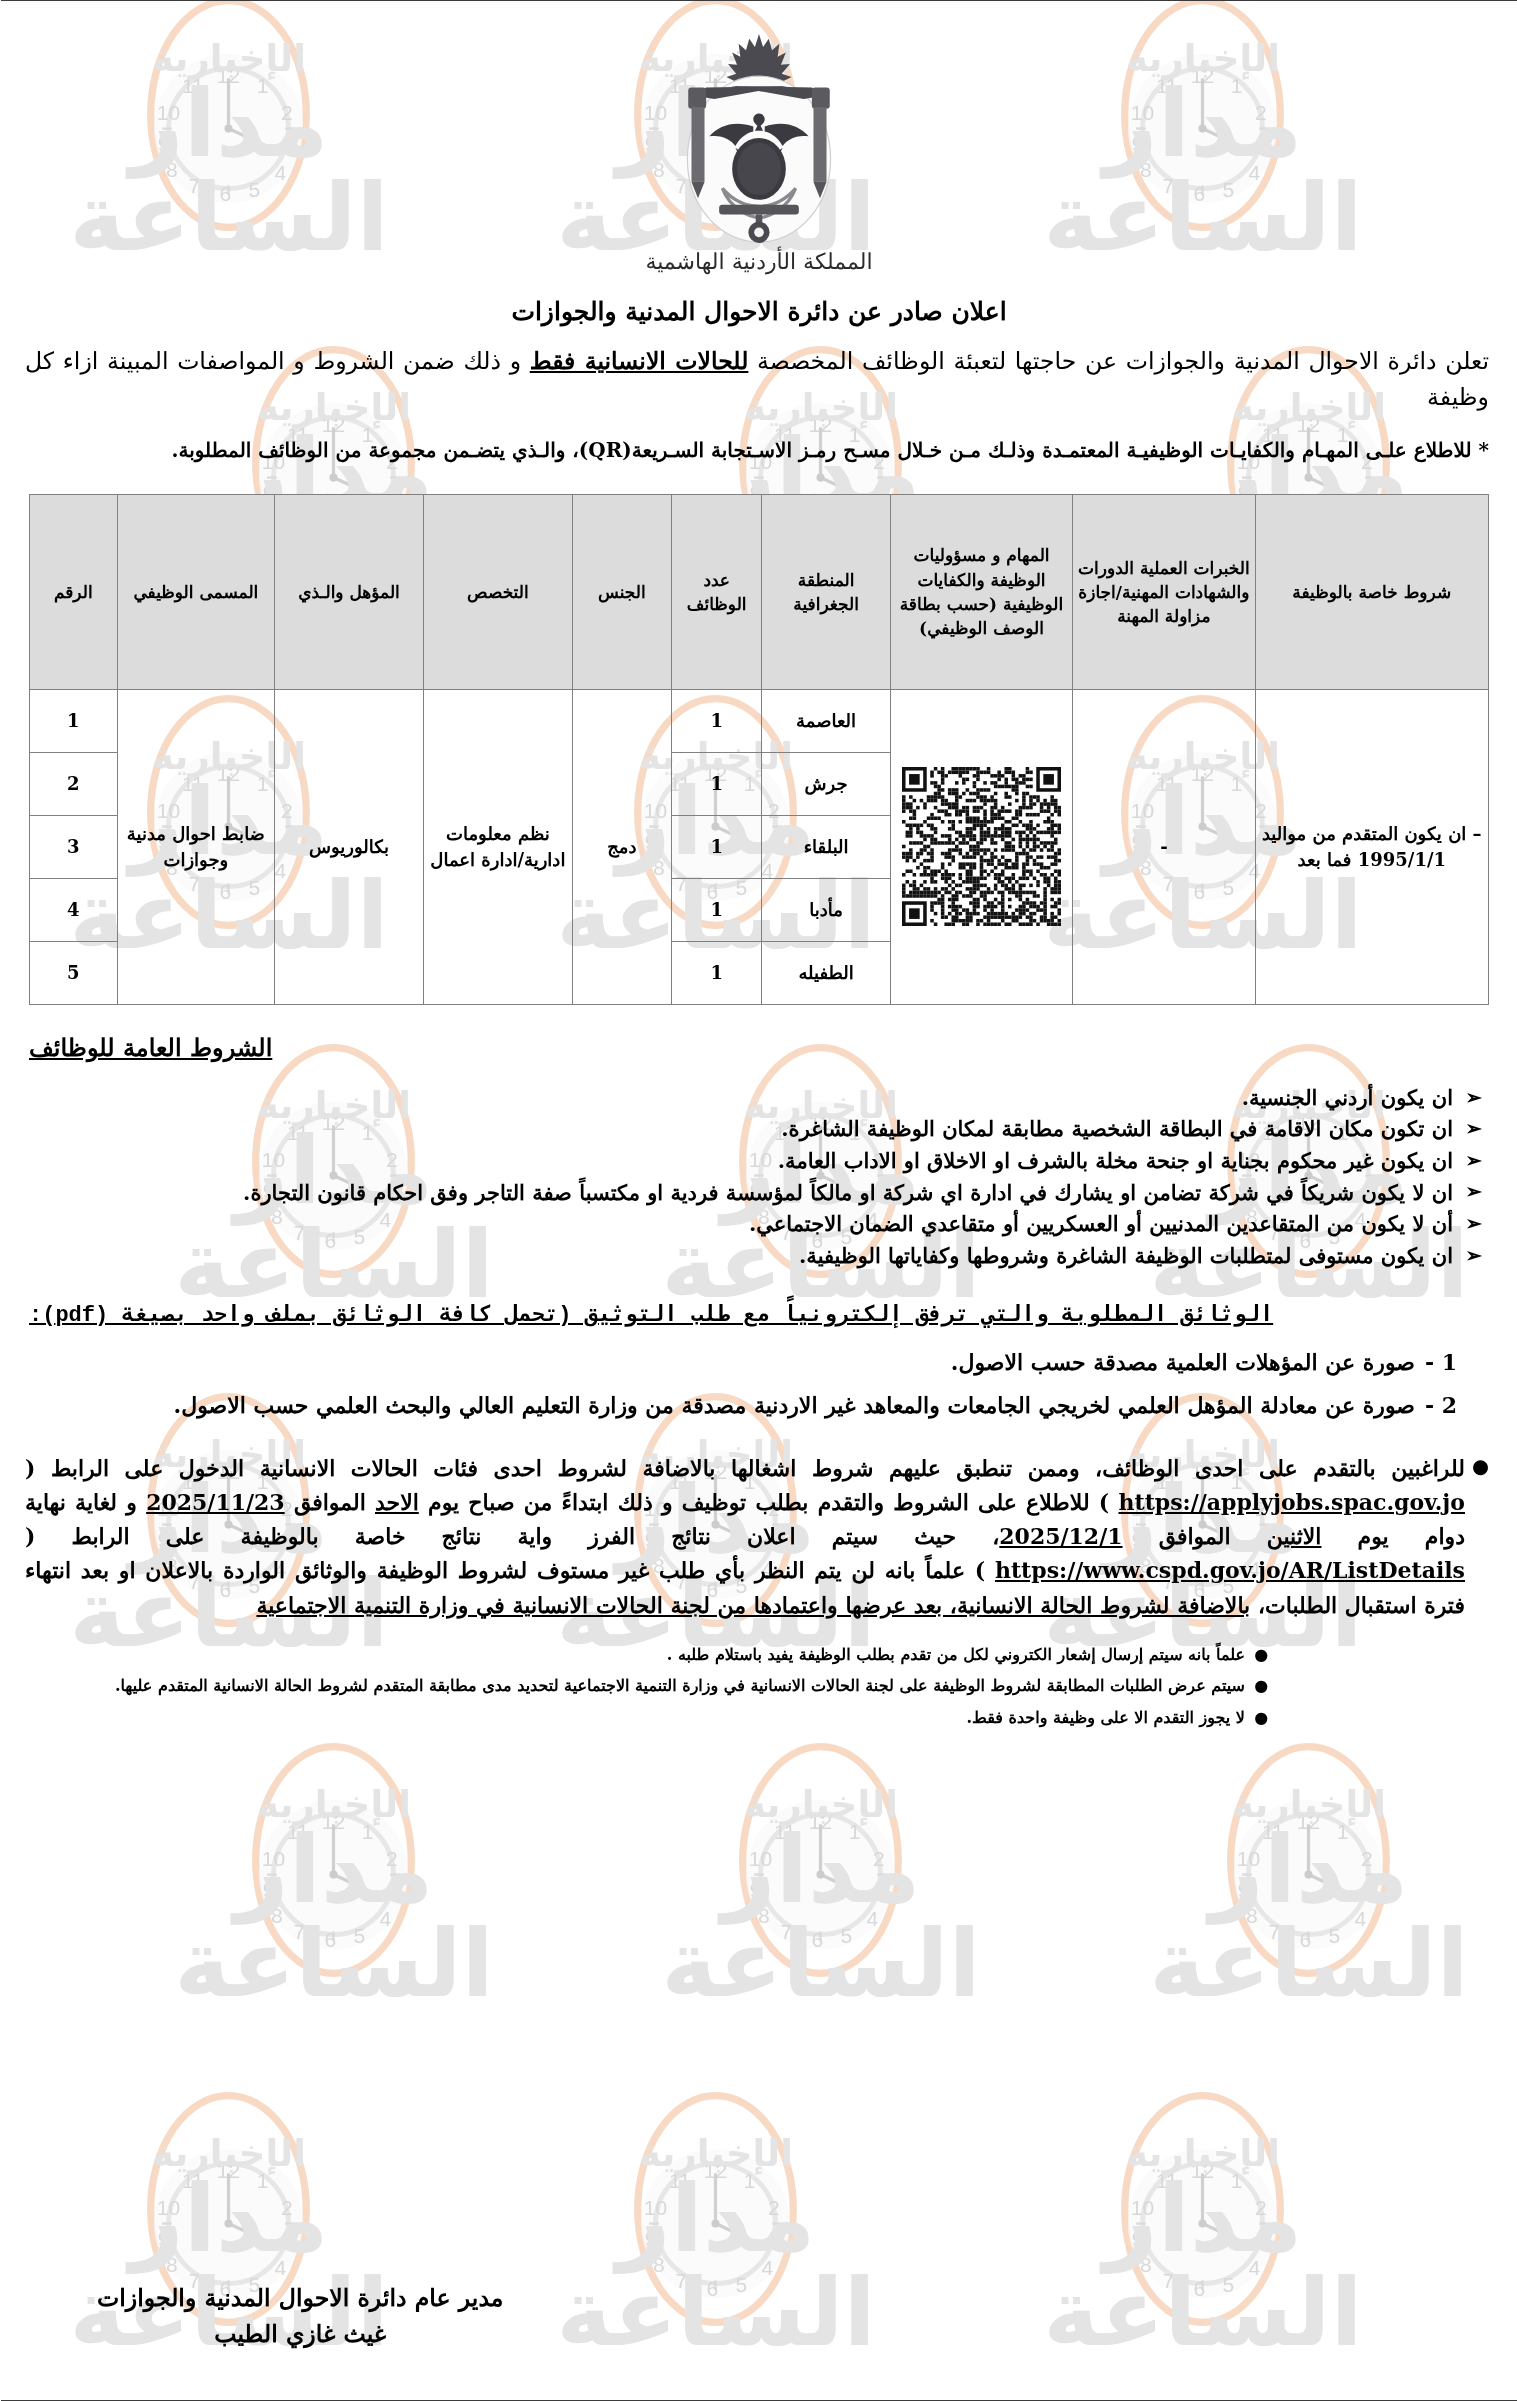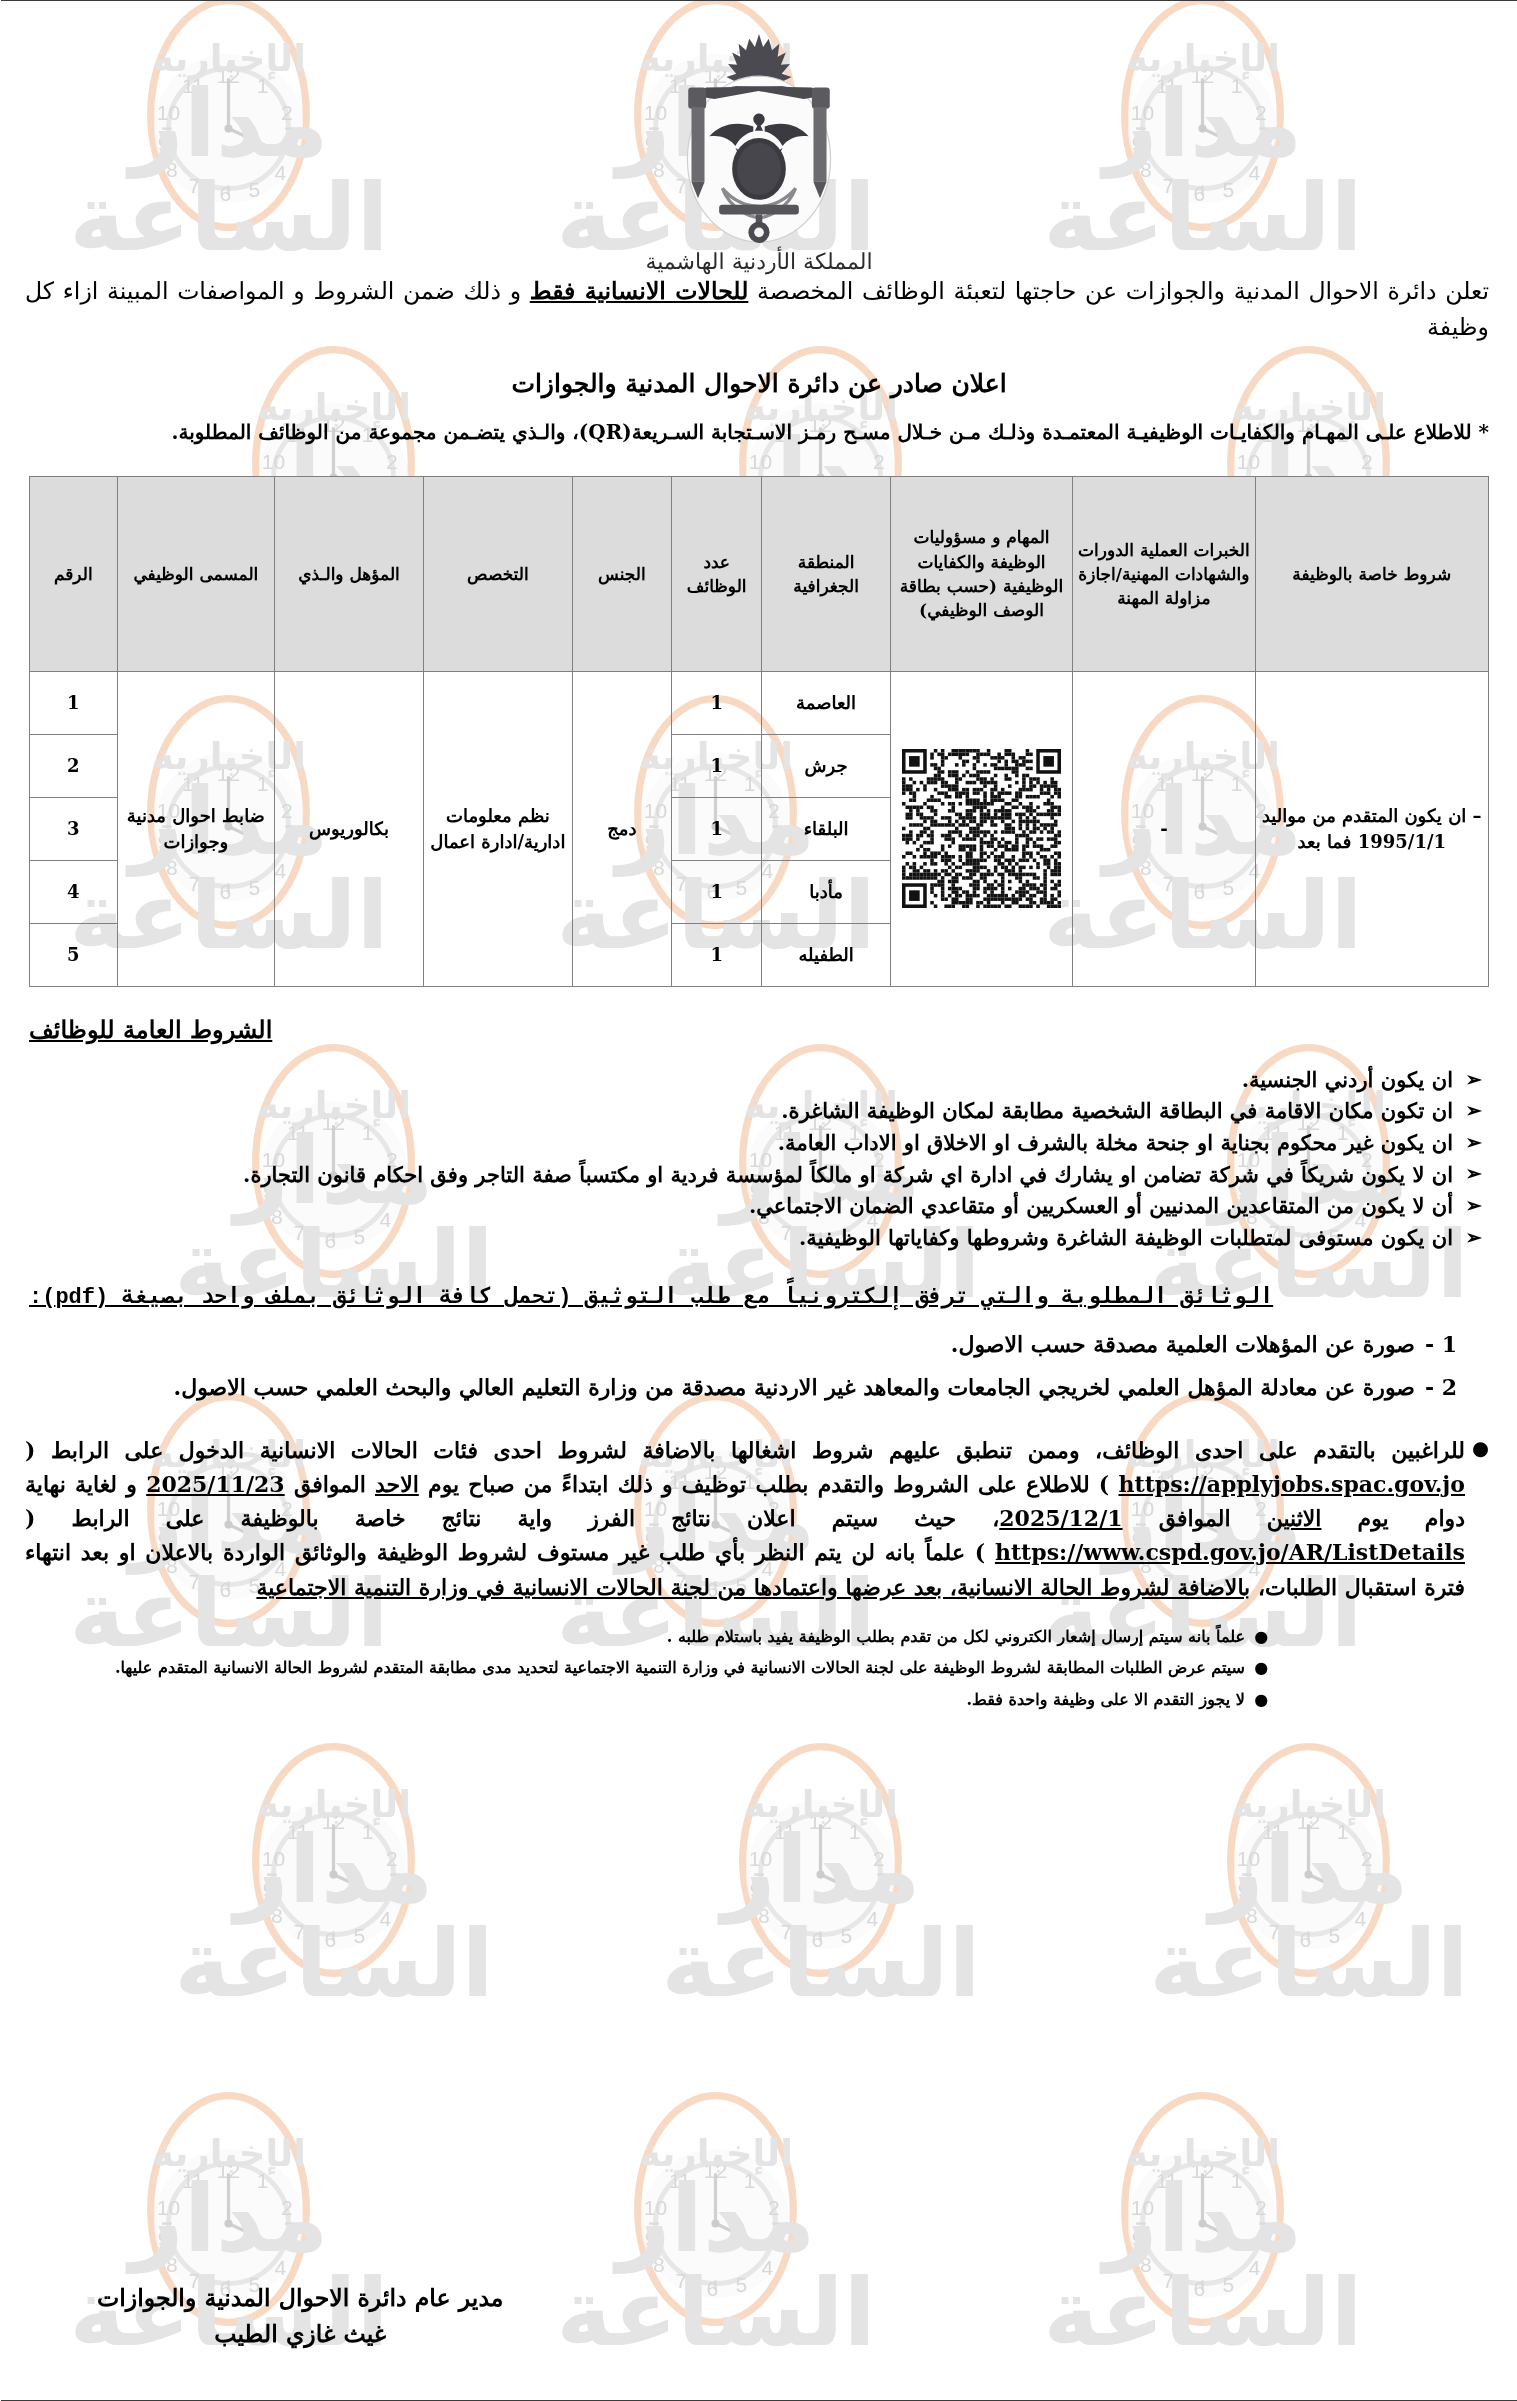--- a/index.html
+++ b/index.html
@@ -1007,23 +1007,23 @@
         <rect x="141" y="228" width="8" height="14" fill="#55555a"></rect>
         <circle cx="145" cy="250" r="13" fill="#4a4a50"></circle>
         <circle cx="145" cy="250" r="6" fill="#f3f3f3"></circle>
       </g>
     </svg>
     <div id="kingdom-line">المملكة الأردنية الهاشمية</div>
   </div>
 
   <div class="content">
 
+    <div id="doc-title">اعلان صادر عن دائرة الاحوال المدنية والجوازات</div>
+
     <div id="intro-para"><span>تعلن دائرة الاحوال المدنية والجوازات عن حاجتها لتعبئة الوظائف المخصصة </span><span class="u b">للحالات الانسانية فقط</span><span> و ذلك ضمن الشروط و المواصفات المبينة ازاء كل وظيفة</span></div>
-
-    <div id="doc-title">اعلان صادر عن دائرة الاحوال المدنية والجوازات</div>
 
     <div id="qr-note">* للاطلاع علـى المهـام والكفايـات الوظيفيـة المعتمـدة وذلـك مـن خـلال مسـح رمـز الاسـتجابة السـريعة(QR)، والـذي يتضـمن مجموعة من الوظائف المطلوبة.</div>
 
     <div id="jobs-table-wrap">
       <table id="jobs-table">
         <thead>
           <tr>
             <th class="col-cond">شروط خاصة بالوظيفة</th>
             <th class="col-exp">الخبرات العملية الدورات والشهادات المهنية/اجازة مزاولة المهنة</th>
             <th class="col-tasks">المهام و مسؤوليات الوظيفة والكفايات الوظيفية (حسب بطاقة الوصف الوظيفي)</th>

